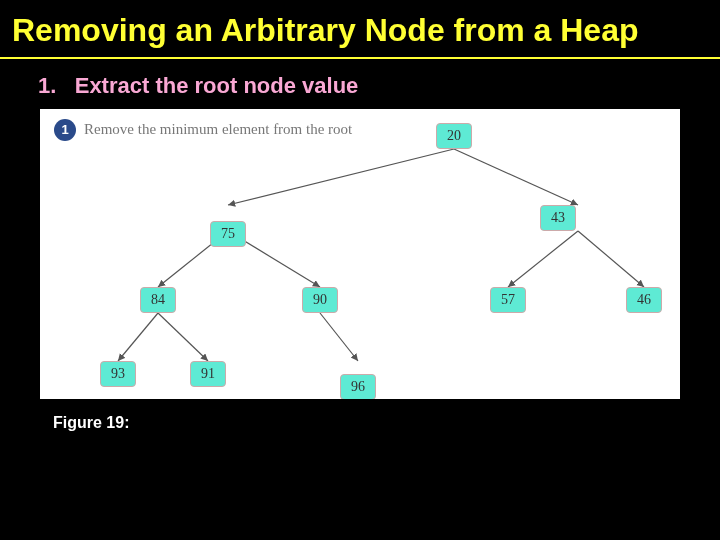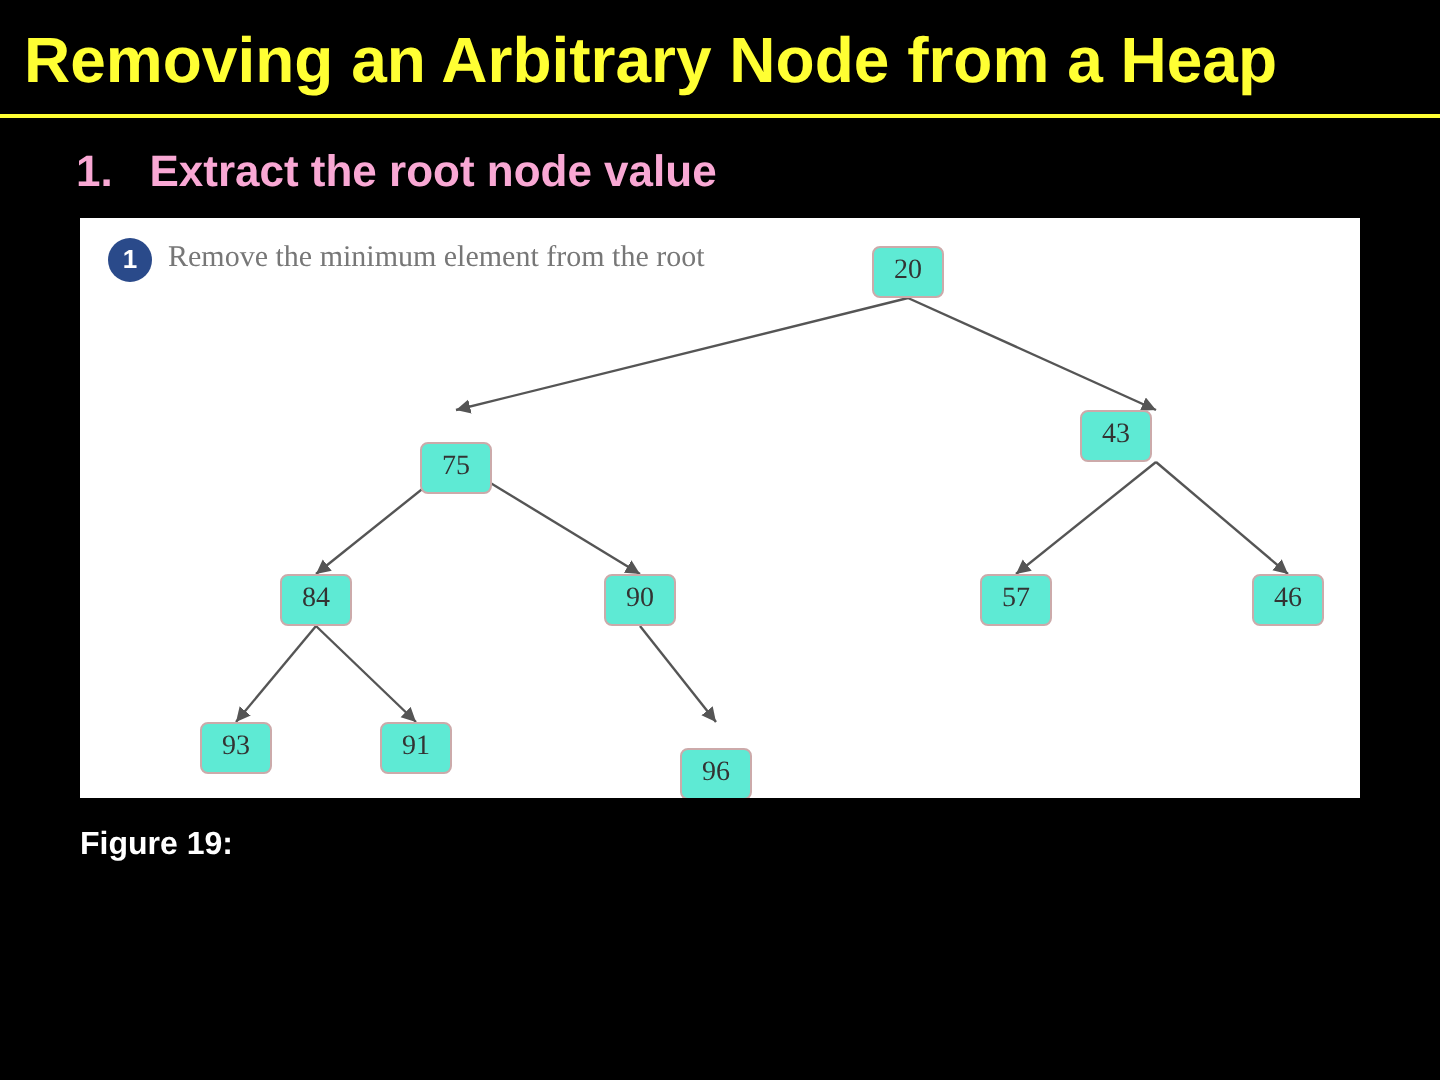--- a/index.html
+++ b/index.html
@@ -82,20 +82,21 @@
     left: 0; top: 0;
     width: 100%; height: 100%;
     pointer-events: none;
   }
   .caption {
     color: #fff;
     font-size: 16px;
     font-weight: bold;
     padding: 14px 0 0 40px;
     line-height: 1.3;
+    margin-left: 13px;
   }
 </style>
 </head>
 <body>
 
 <div class="title">Removing an Arbitrary Node from a Heap</div>
 <hr class="title-rule">
 
 <div class="step-line">
   <span>1.</span>

